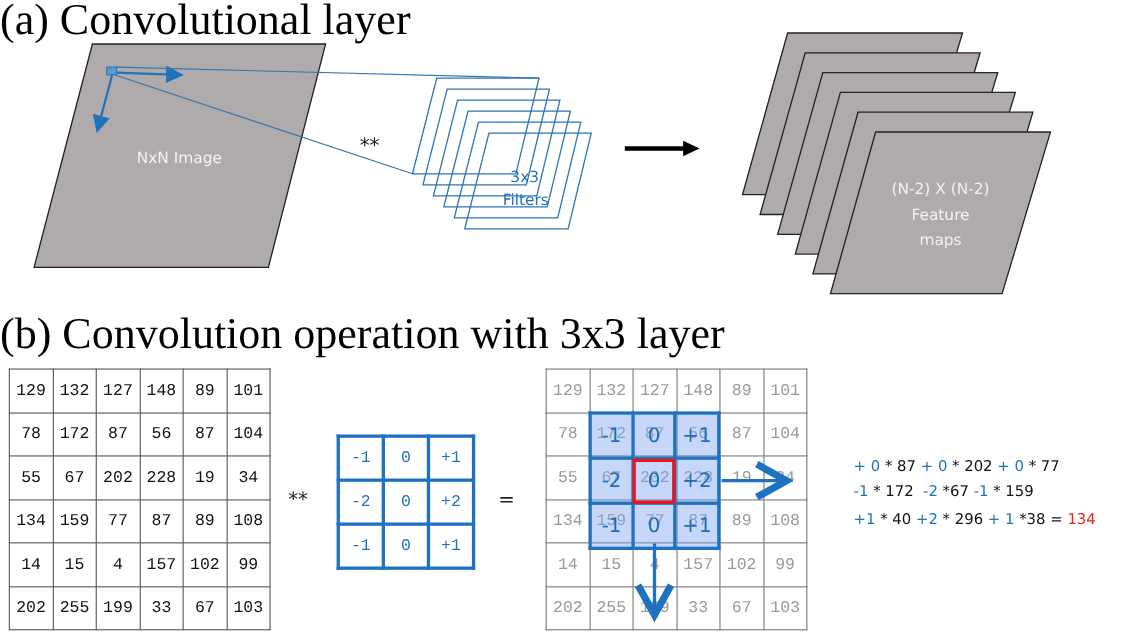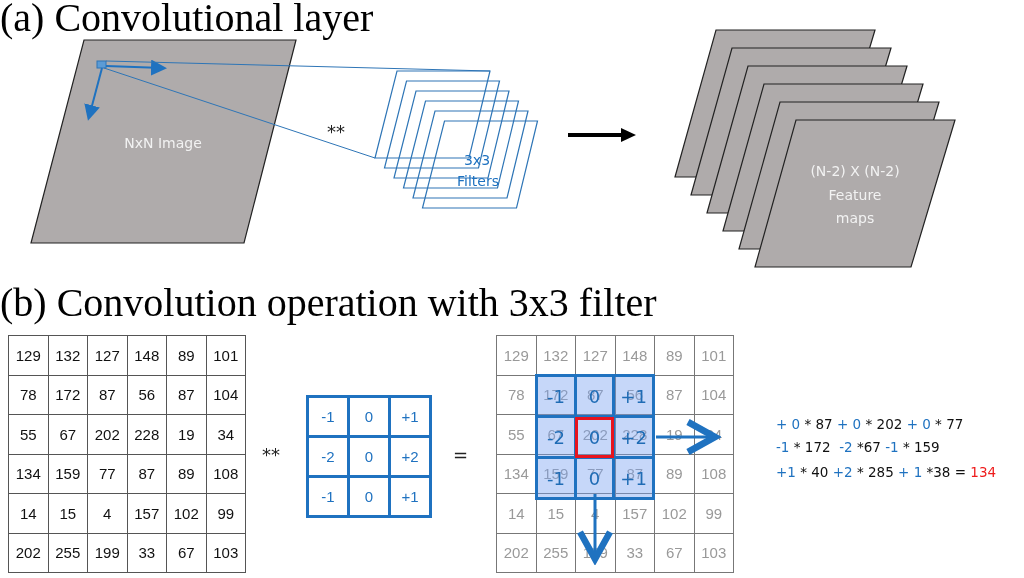--- a/index.html
+++ b/index.html
@@ -1,41 +1,41 @@
 <!DOCTYPE html>
 <html><head>
 <meta charset="utf-8">
 <style>
   html, body { margin:0; padding:0; background:#ffffff; }
   body { width:1024px; height:578px; position:relative; overflow:hidden; }
   .title { position:absolute; left:0; font-family:"Liberation Serif", serif; color:#000; font-size:40px; line-height:40px; white-space:nowrap; }
   #title-a { top:-2px; }
   #title-b { top:283px; }
   svg#diagram { position:absolute; left:0; top:0; }
-  .grid { position:absolute; border-collapse:collapse; font-family:Liberation Sans, sans-serif; }
+  .grid { position:absolute; border-collapse:collapse; font-family:Liberation Mono, monospace; }
   .grid td { text-align:center; padding:0; }
   #input-grid { left:8px; top:335px; }
   #input-grid td { width:38.5px; height:38.5px; border:1.5px solid #555; font-size:15px; color:#111; }
   #result-grid { left:496px; top:335px; }
   #result-grid td { width:38.5px; height:38.5px; border:1.5px solid #777; font-size:15px; color:#999; }
   #filter-grid { left:306px; top:395px; }
   #filter-grid td { width:38px; height:37px; border:3px solid #1f72c0; font-size:15px; color:#1f72c0; }
   .symbol { position:absolute; font-family:"DejaVu Sans", sans-serif; font-size:18px; color:#222; }
   #overlay { position:absolute; left:535px; top:374px; width:120px; height:120px; border-collapse:collapse; font-family:"DejaVu Sans", sans-serif; }
   #overlay td { width:38px; height:38px; border:3px solid #1f72c0; background:rgba(120,160,240,0.42); text-align:center; font-size:18px; color:#1f6cb5; padding:0; }
   #overlay td.center { outline:3px solid #e8141e; outline-offset:-3px; }
   .eq { position:absolute; left:776px; font-family:"DejaVu Sans", sans-serif; font-size:13.5px; color:#111; white-space:pre; }
   .blue { color:#1f72c0; }
   .red { color:#ee1c1c; }
 </style>
 </head>
 <body>
 
 <div id="title-a" class="title">(a) Convolutional layer</div>
-<div id="title-b" class="title">(b) Convolution operation with 3x3 filter</div>
+<div id="title-b" class="title">(b) Convolution operation with 3x3 layer</div>
 
 <svg id="diagram" width="1024" height="578">
   <defs>
     <marker id="arrow-blue" markerWidth="8" markerHeight="8" refX="6" refY="4" orient="auto">
       <path d="M0,0 L8,4 L0,8 z" fill="#1f72c0"></path>
     </marker>
     <marker id="arrow-blue-open" markerWidth="10" markerHeight="10" refX="8" refY="5" orient="auto">
       <path d="M1,1 L8,5 L1,9" fill="none" stroke="#1f72c0" stroke-width="2"></path>
     </marker>
   </defs>
@@ -234,13 +234,13 @@
     <marker id="open-head" markerWidth="12" markerHeight="12" refX="9" refY="6" orient="auto">
       <path d="M1,1 L10,6 L1,11" fill="none" stroke="#1f72c0" stroke-width="2.2"></path>
     </marker>
   </defs>
   <line x1="656" y1="437" x2="712" y2="437" stroke="#1f72c0" stroke-width="3" marker-end="url(#open-head)"></line>
   <line x1="595" y1="494" x2="595" y2="556" stroke="#1f72c0" stroke-width="3" marker-end="url(#open-head)"></line>
 </svg>
 
 <div class="eq" style="top:439px;" id="eq1"><span class="blue">-1</span><span> * 172  </span><span class="blue">-2</span><span> *67 </span><span class="blue">-1</span><span> * 159</span></div>
 <div class="eq" style="top:416px;" id="eq2"><span class="blue">+ 0</span><span> * 87 </span><span class="blue">+ 0</span><span> * 202 </span><span class="blue">+ 0</span><span> * 77</span></div>
-<div class="eq" style="top:464px;" id="eq3"><span class="blue">+1</span><span> * 40 </span><span class="blue">+2</span><span> * 285 </span><span class="blue">+ 1</span><span> *38 = </span><span class="red">134</span></div>
+<div class="eq" style="top:464px;" id="eq3"><span class="blue">+1</span><span> * 40 </span><span class="blue">+2</span><span> * 296 </span><span class="blue">+ 1</span><span> *38 = </span><span class="red">134</span></div>
 
 </body></html>

